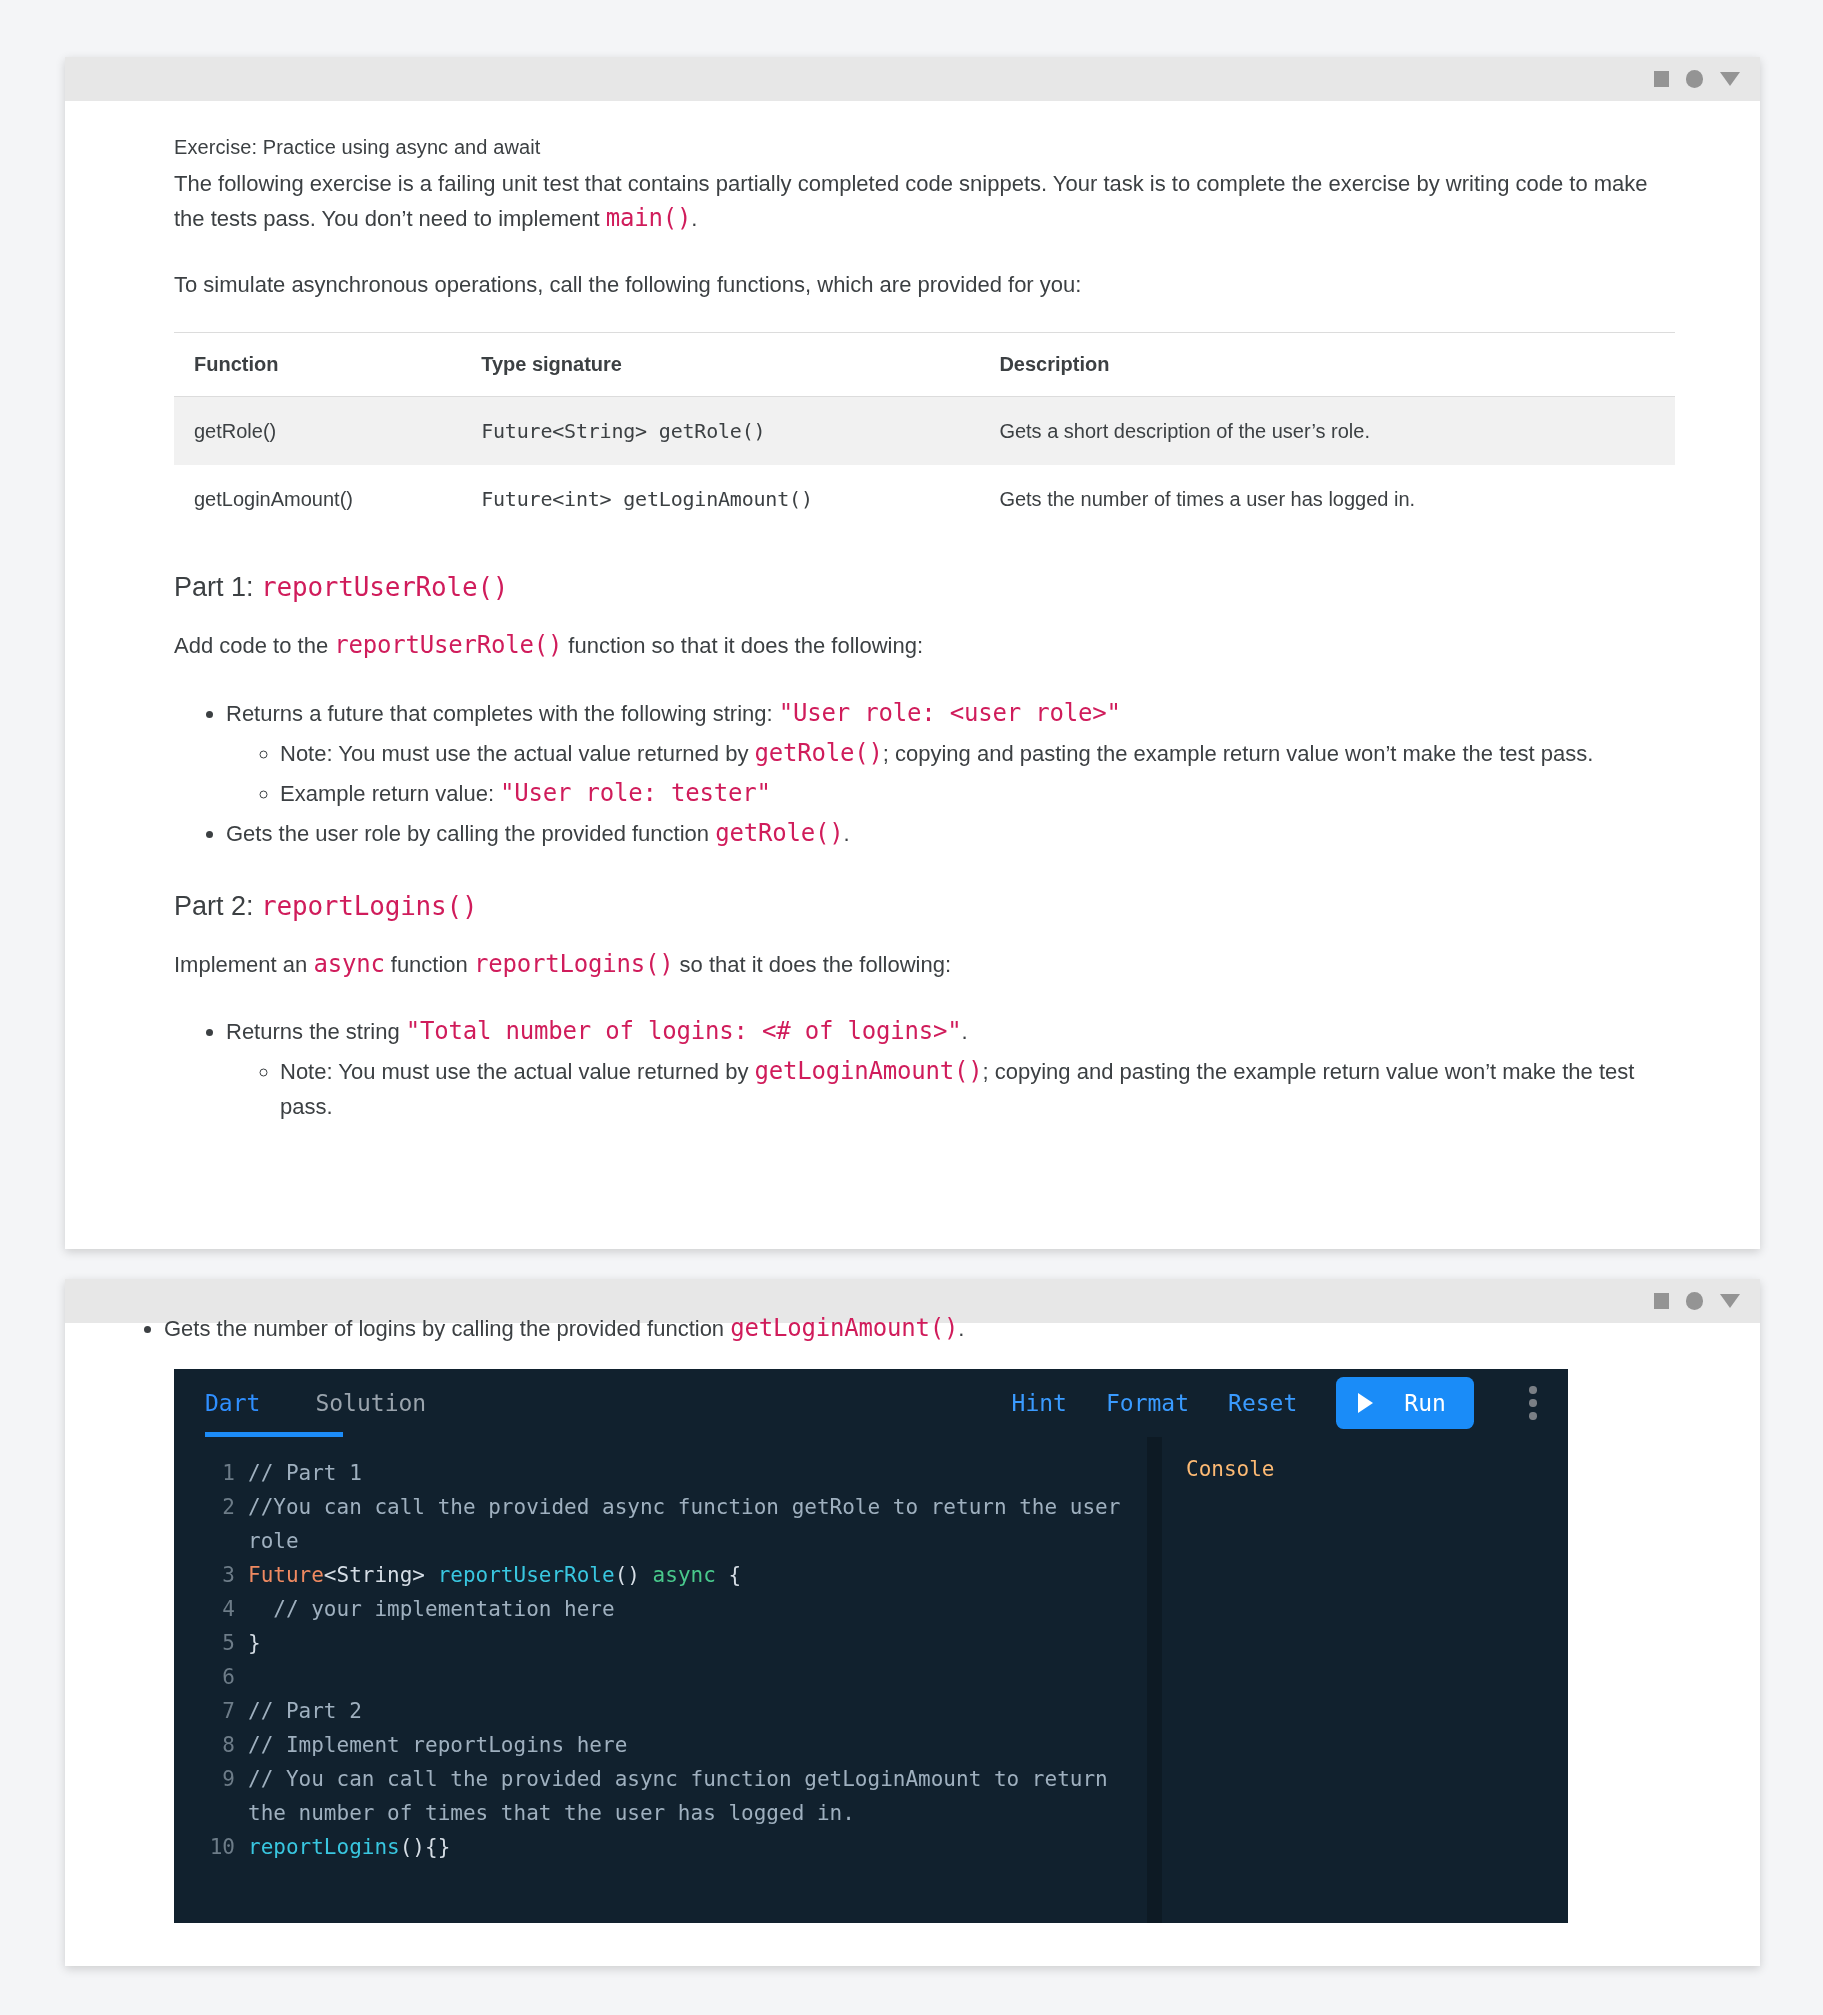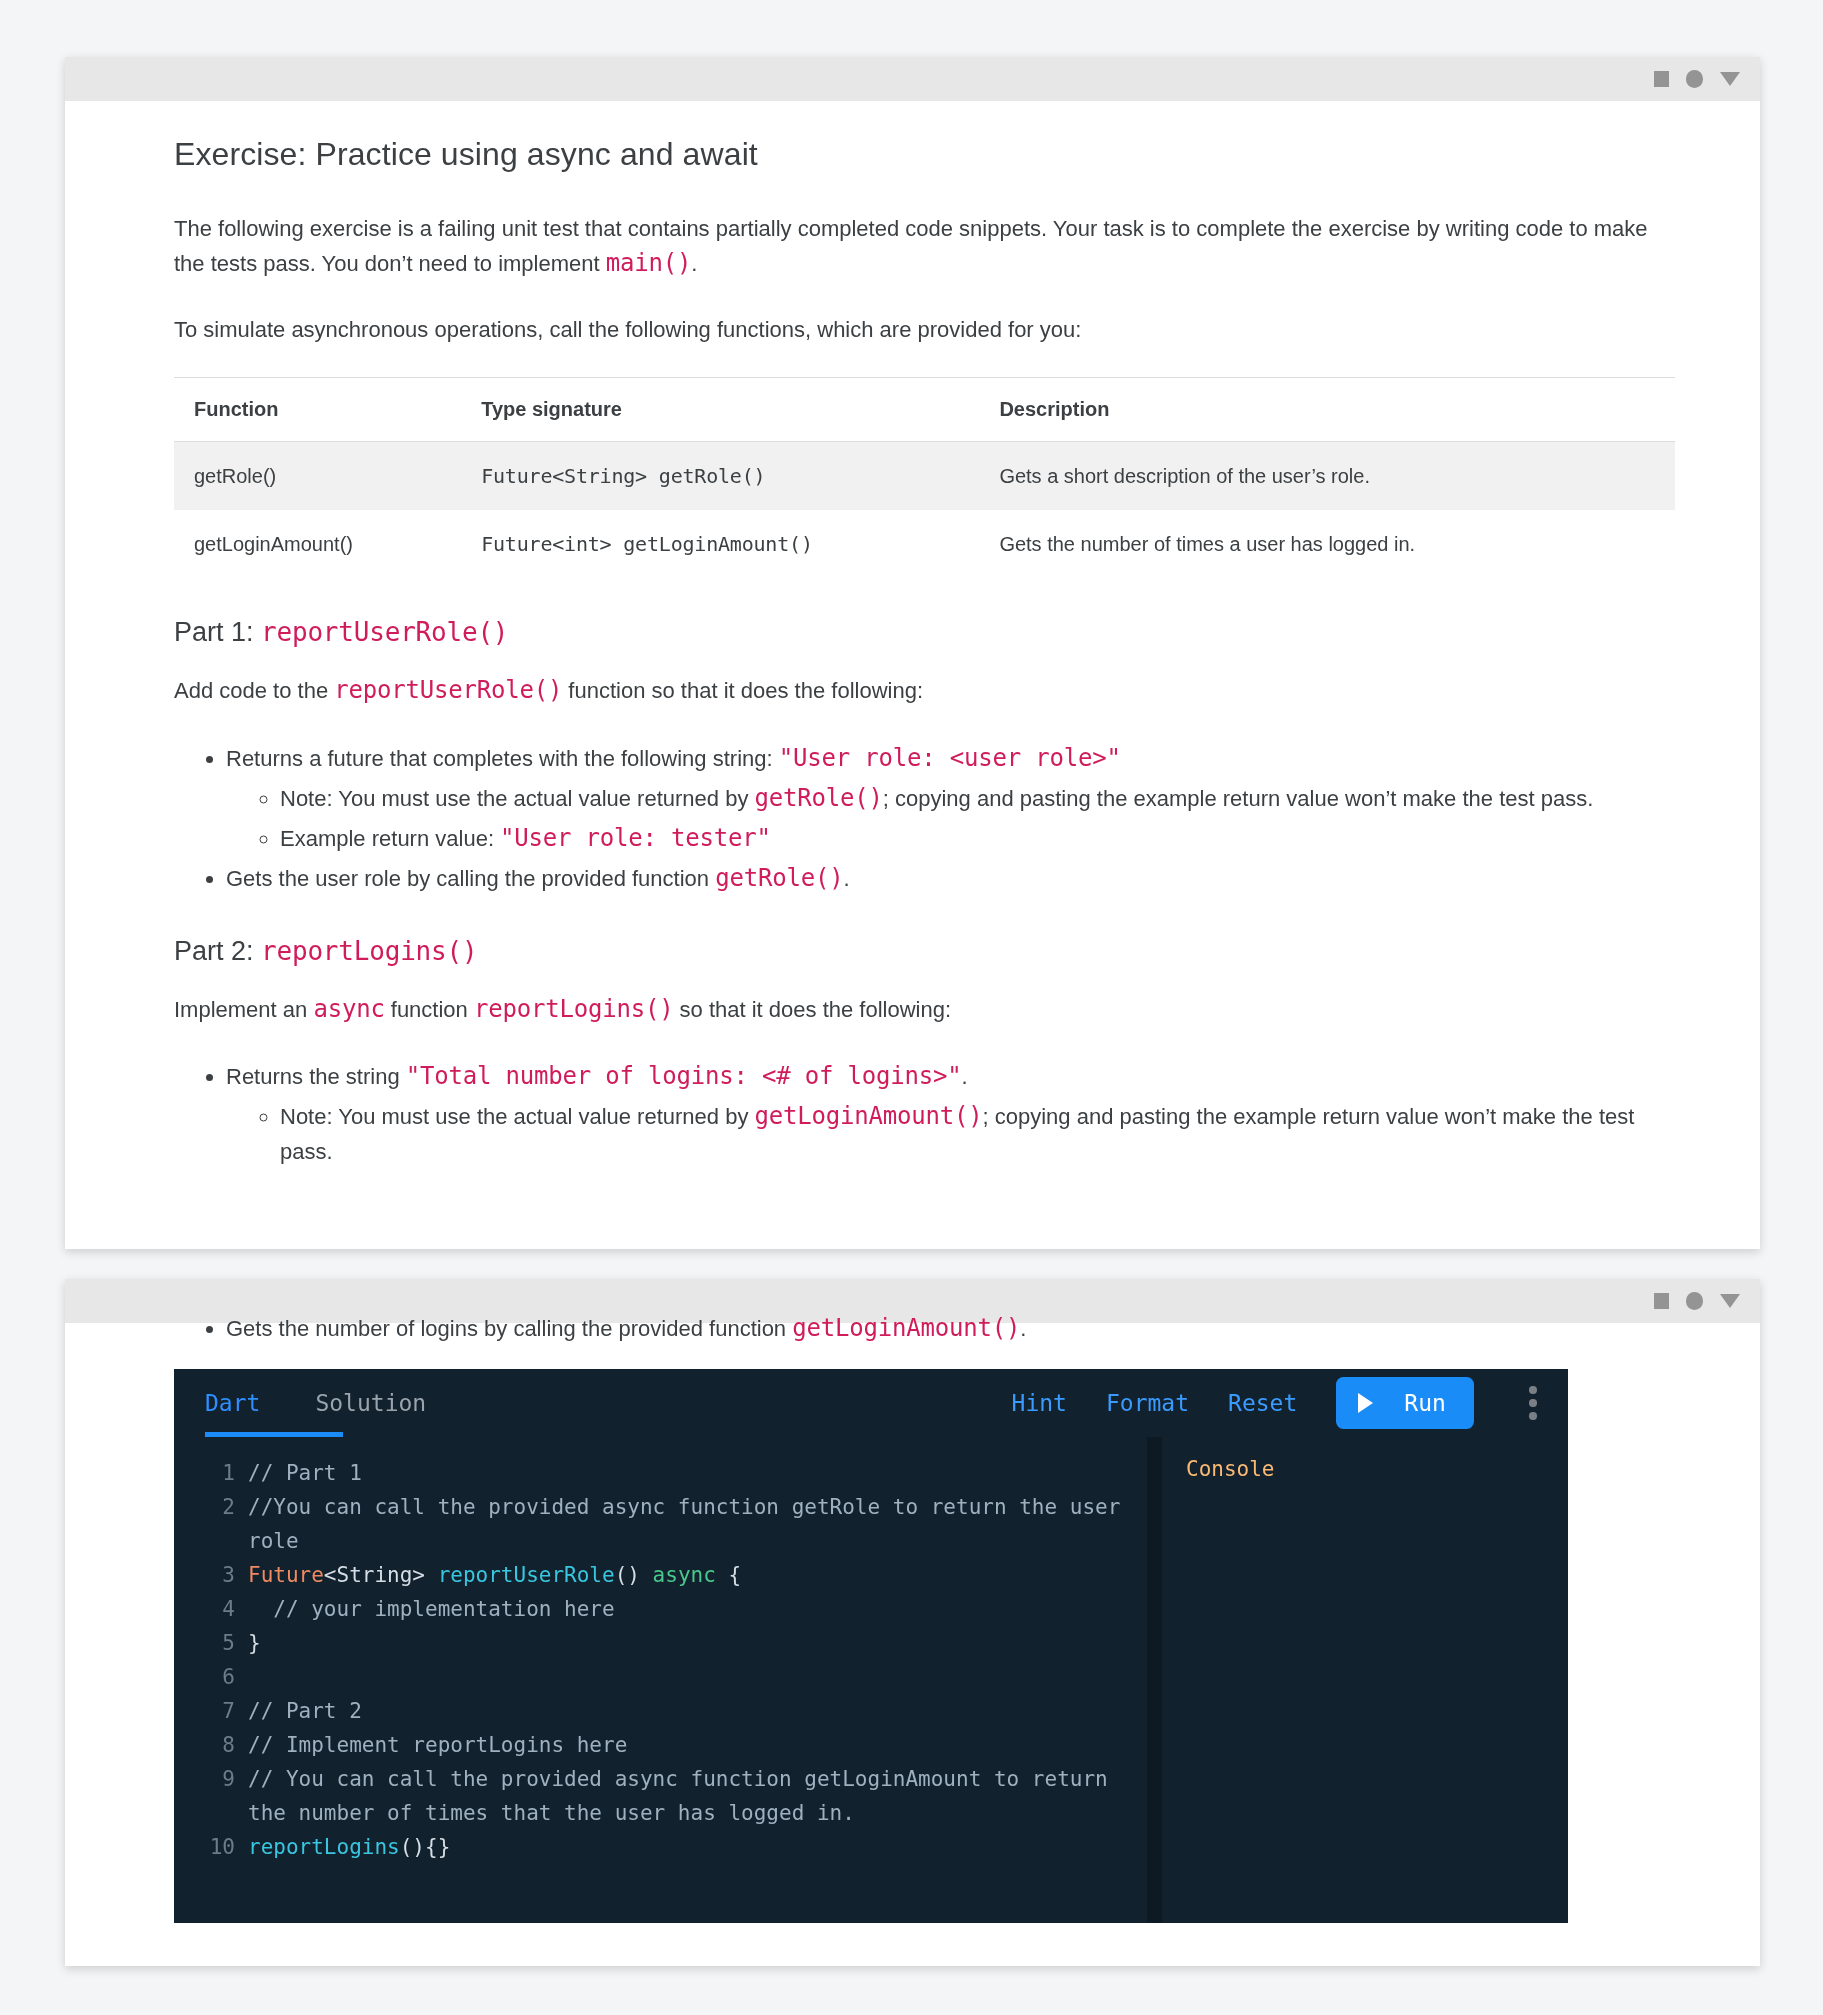--- a/index.html
+++ b/index.html
@@ -65,24 +65,24 @@
   }
 
   
   .doc {
     padding: 0 0 0 0;
     color: #3c4043;
   }
   .doc-inner { padding: 35px 85px 0 109px; }
 
   h1.exercise-title {
-    font-size: 32px;
+    font-size: 20px;
     font-weight: 400;
     color: #3c4043;
-    margin: 0 0 39px 0;
+    margin: 0 0 8px 0;
     letter-spacing: 0.1px;
   }
   p.para {
     font-size: 22px;
     line-height: 1.52;
     margin: 0 0 31px 0;
     color: #3c4043;
   }
   code, .code {
     font-family: "DejaVu Sans Mono", "Liberation Mono", monospace;
@@ -135,21 +135,21 @@
     color: #3c4043;
   }
   ul.bullets ul {
     list-style-type: circle;
     margin-top: 3.7px;
     padding-left: 54px;
   }
 
   
   .scrap {
-    padding: 0 85px 0 109px;
+    padding: 0 85px 0 47px;
     margin-top: -13px;
     height: 39px;
     overflow: hidden;
   }
   .scrap ul { margin: 0; padding-left: 52px; }
   .scrap li { font-size: 22px; line-height: 1.52; color: #3c4043; }
 
   
   .dartpad {
     margin: 20px 0 0 109px;

